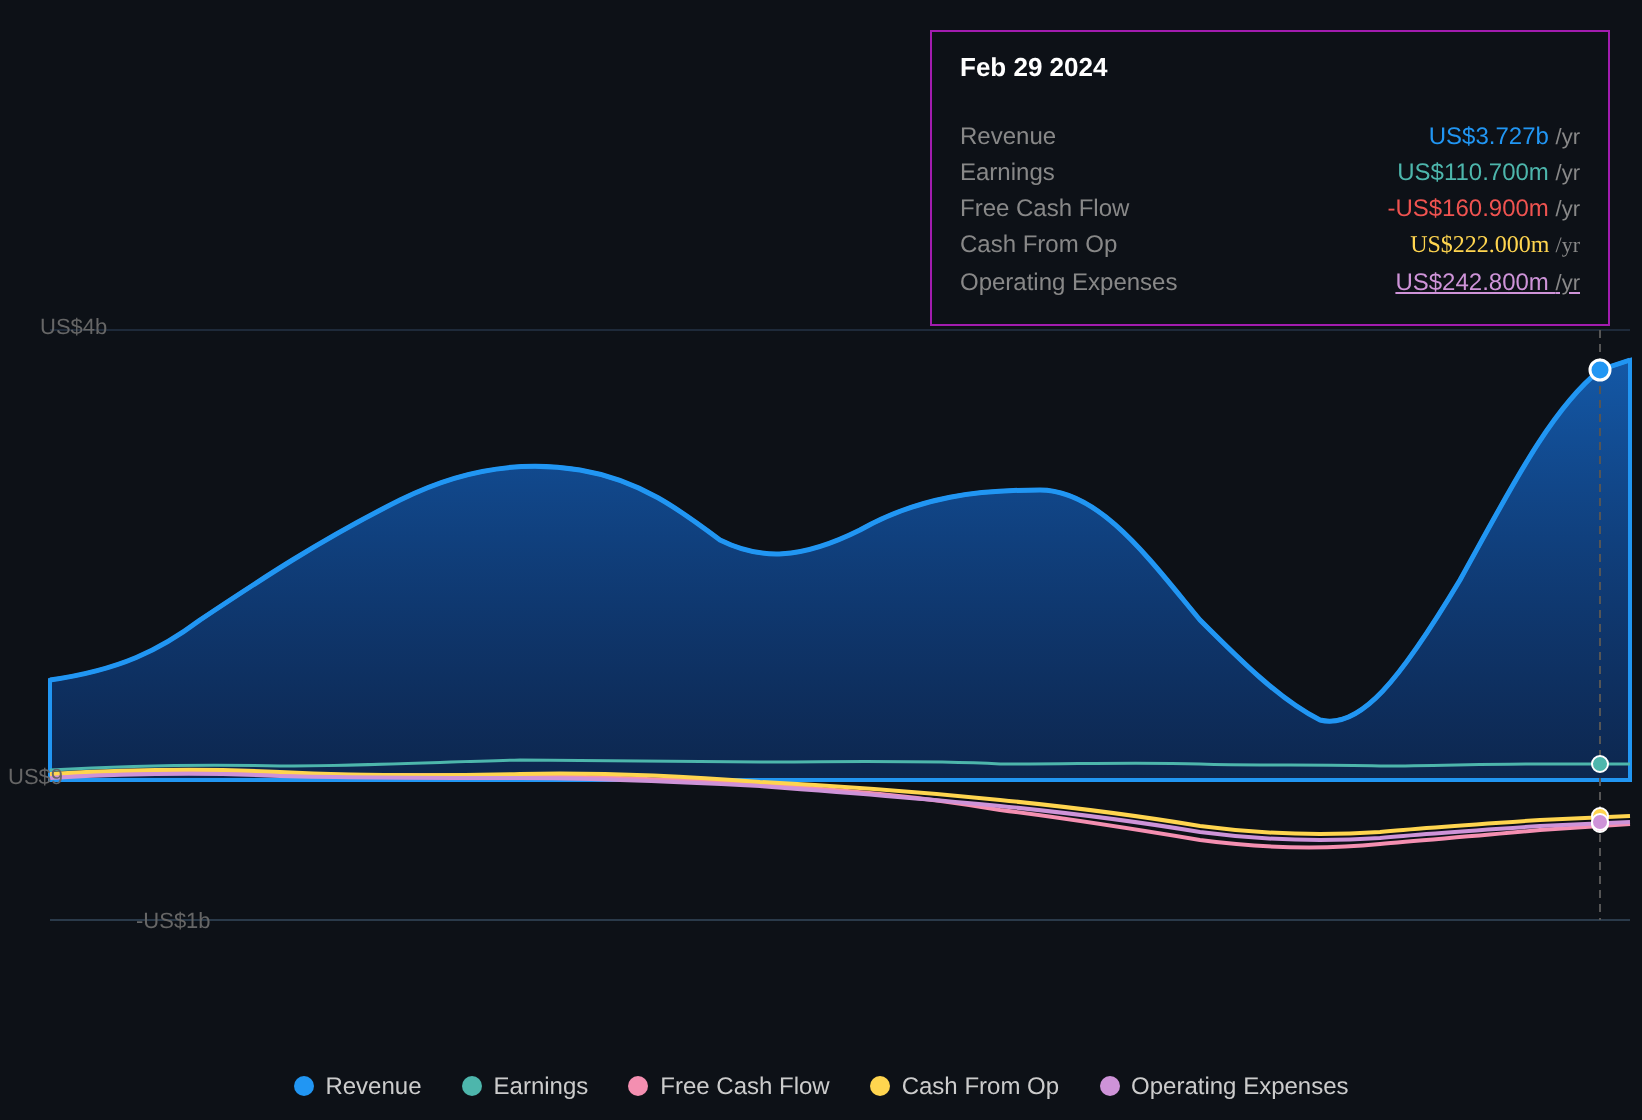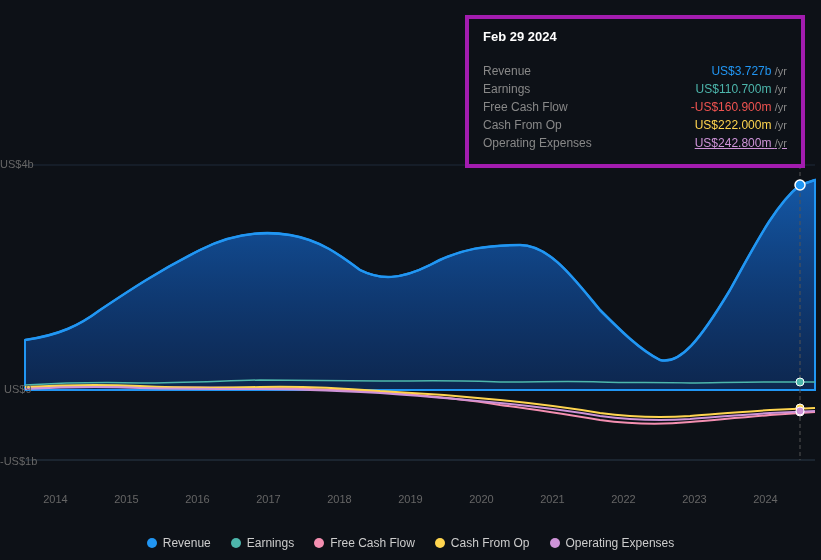--- a/index.html
+++ b/index.html
@@ -18,21 +18,21 @@
       height: 560px;
       position: relative;
     }
 
     
     .tooltip-box {
       position: absolute;
       top: 15px;
       left: 465px;
       background: #0d1117;
-      border: 4px solid #a21caf;
+      border: 1px solid #a21caf;
       padding: 10px 14px;
       width: 340px;
       z-index: 10;
     }
 
     .tooltip-date {
       color: #fff;
       font-size: 13px;
       font-weight: bold;
       margin-bottom: 8px;
@@ -52,21 +52,21 @@
     }
 
     .tooltip-value {
       color: #fff;
       text-align: right;
     }
 
     .tooltip-value.blue { color: #2196f3; margin-top: 12px; }
     .tooltip-value.teal { color: #4db6ac; text-align: right; }
     .tooltip-value.red { color: #ef5350; }
-    .tooltip-value.yellow { color: #ffd54f; }
+    .tooltip-value.yellow { color: #ffd54f; font-family: Liberation Serif, serif; }
     .tooltip-value.purple { color: #ce93d8; text-decoration: underline; }
 
     .profit-pct {
       color: #4db6ac;
       font-weight: bold;
     }
 
     .profit-text {
       color: #888;
       font-size: 11px;
@@ -77,21 +77,21 @@
       position: absolute;
       top: 0;
       left: 0;
       width: 821px;
       height: 510px;
     }
 
     
     .y-label {
       position: absolute;
-      left: 0;
+      left: 20px;
       color: #666;
       font-size: 11px;
     }
 
     
     .x-labels {
       position: absolute;
       bottom: 55px;
       left: 0;
       width: 821px;
@@ -182,35 +182,22 @@
 
     <circle cx="800" cy="185" r="5" fill="#2196f3" stroke="#fff" stroke-width="1.5"></circle>
     <circle cx="800" cy="382" r="4" fill="#4db6ac" stroke="#fff" stroke-width="1"></circle>
     <circle cx="800" cy="412" r="4" fill="#f48fb1" stroke="#fff" stroke-width="1"></circle>
     <circle cx="800" cy="408" r="4" fill="#ffd54f" stroke="#fff" stroke-width="1"></circle>
     <circle cx="800" cy="411" r="4" fill="#ce93d8" stroke="#fff" stroke-width="1"></circle>
   </svg>
 
   <div class="y-label" style="top: 158px;">US$4b</div>
   <div class="zero-label" style="top: 383px;">US$9</div>
-  <div class="y-label" style="top: 455px;">-US$1b</div>
-
-  <div class="x-labels">
-    <span class="x-label">2014</span>
-    <span class="x-label">2015</span>
-    <span class="x-label">2016</span>
-    <span class="x-label">2017</span>
-    <span class="x-label">2018</span>
-    <span class="x-label">2019</span>
-    <span class="x-label">2020</span>
-    <span class="x-label">2021</span>
-    <span class="x-label">2022</span>
-    <span class="x-label">2023</span>
-    <span class="x-label">2024</span>
-  </div>
+  <div class="y-label" style="top: 455px; margin-left: 48px;">-US$1b</div>
+
 
   <div class="legend">
     <div class="legend-item">
       <div class="legend-dot dot-blue"></div>
       <span>Revenue</span>
     </div>
     <div class="legend-item">
       <div class="legend-dot dot-teal"></div>
       <span>Earnings</span>
     </div>

